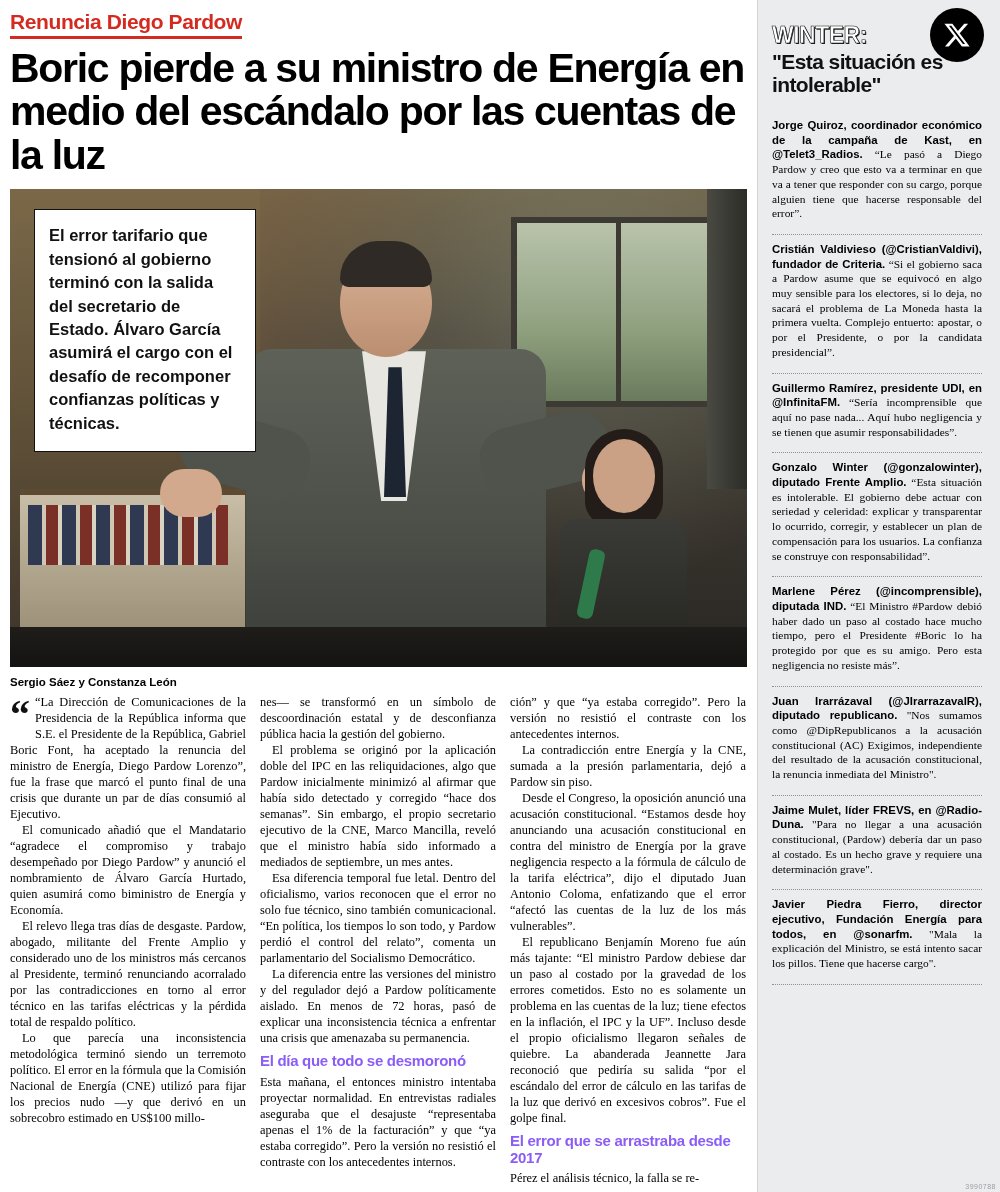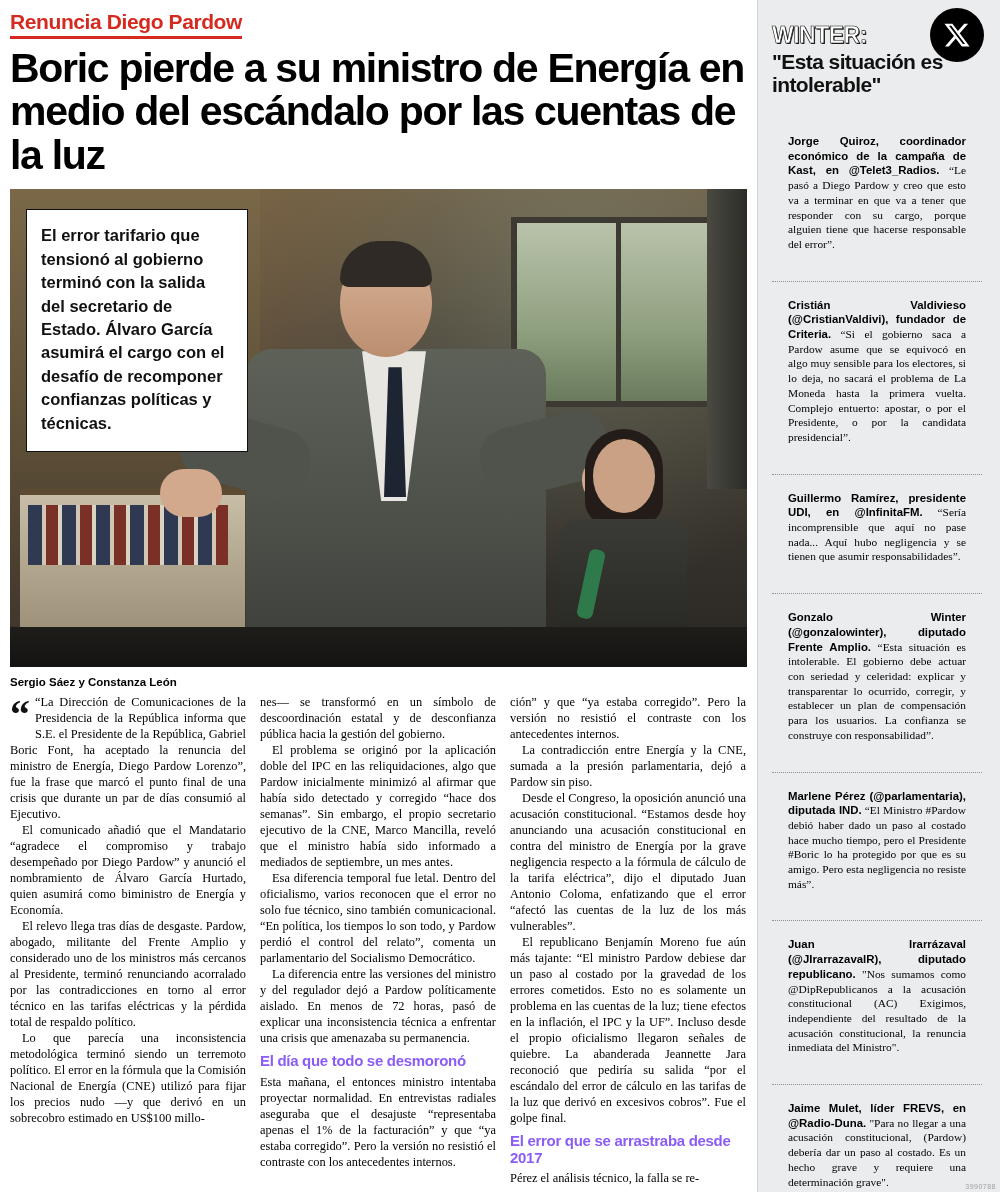--- a/index.html
+++ b/index.html
@@ -80,21 +80,21 @@
   .ph-woman-head { position:absolute; right:92px; top:250px; width:62px; height:74px; border-radius:31px/37px;
     background:#caa184; }
   .ph-woman-hair { position:absolute; right:84px; top:240px; width:78px; height:96px; border-radius:40px 40px 24px 24px;
     background:#241c18; }
   .ph-woman-body { position:absolute; right:60px; top:330px; width:128px; height:150px;
     background:linear-gradient(180deg,#3a3a36,#24241f); border-radius:20px 20px 0 0; }
   .ph-green { position:absolute; right:148px; top:360px; width:16px; height:70px; background:#2f7a4a; transform:rotate(12deg); border-radius:6px; }
   .ph-desk { position:absolute; left:0; bottom:0; width:737px; height:40px; background:linear-gradient(180deg,#1f1d1a,#141311); }
 
   .photo-caption-box {
-    position:absolute; left:16px; top:20px; width:222px;
+    position:absolute; left:24px; top:20px; width:222px;
     background:#ffffff; border:1px solid #111;
     padding:14px 14px 16px 14px;
     font-family:"Liberation Sans", sans-serif;
     font-size:16.5px; line-height:1.42; font-weight:600; color:#111;
   }
 
   .byline {
     font-family:"Liberation Sans", sans-serif;
     font-weight:bold; font-size:11.5px; margin:9px 0 6px 0;
   }
@@ -150,21 +150,21 @@
     position:absolute; right:12px; top:8px;
     width:54px; height:54px; border-radius:50%;
     background:#000; color:#fff;
     display:flex; align-items:center; justify-content:center;
   }
   .x-badge svg { width:28px; height:28px; fill:#fff; }
 
   .sb-items { padding:0 14px 10px 14px; }
   .sb-item { padding:0 0 6px 0; }
   .sb-item p {
-    margin:16px; font-size:11.4px; line-height:1.29; text-align:justify;
+    margin:0; font-size:11.4px; line-height:1.29; text-align:justify;
     font-family:"Liberation Serif", serif;
   }
   .sb-item .who {
     font-family:"Liberation Sans", sans-serif;
     font-weight:bold; font-size:11.4px;
   }
   .sb-sep {
     border-top:1px dotted #8d9095;
     margin:7px 0 7px 0; height:0;
   }
@@ -269,21 +269,21 @@
         <p><span class="who">Guillermo Ramírez, presidente UDI, en @InfinitaFM.</span><span> “Sería incomprensible que aquí no pase nada... Aquí hubo negligencia y se tienen que asumir responsabilidades”.</span></p>
       </div>
       <div class="sb-sep"></div>
 
       <div class="sb-item">
         <p><span class="who">Gonzalo Winter (@gonzalowinter), diputado Frente Amplio.</span><span> “Esta situación es intolerable. El gobierno debe actuar con seriedad y celeridad: explicar y transparentar lo ocurrido, corregir, y establecer un plan de compensación para los usuarios. La confianza se construye con responsabilidad”.</span></p>
       </div>
       <div class="sb-sep"></div>
 
       <div class="sb-item">
-        <p><span class="who">Marlene Pérez (@parlamentaria), diputada IND.</span><span> “El Ministro #Pardow debió haber dado un paso al costado hace mucho tiempo, pero el Presidente #Boric lo ha protegido por que es su amigo. Pero esta negligencia no resiste más”.</span></p>
+        <p><span class="who">Marlene Pérez (@incomprensible), diputada IND.</span><span> “El Ministro #Pardow debió haber dado un paso al costado hace mucho tiempo, pero el Presidente #Boric lo ha protegido por que es su amigo. Pero esta negligencia no resiste más”.</span></p>
       </div>
       <div class="sb-sep"></div>
 
       <div class="sb-item">
         <p><span class="who">Juan Irarrázaval (@JIrarrazavalR), diputado republicano.</span><span>
 "Nos sumamos como @DipRepublicanos a la acusación constitucional (AC) Exigimos, independiente del resultado de la acusación constitucional, la renuncia inmediata del Ministro".</span></p>
       </div>
       <div class="sb-sep"></div>
 
       <div class="sb-item">

